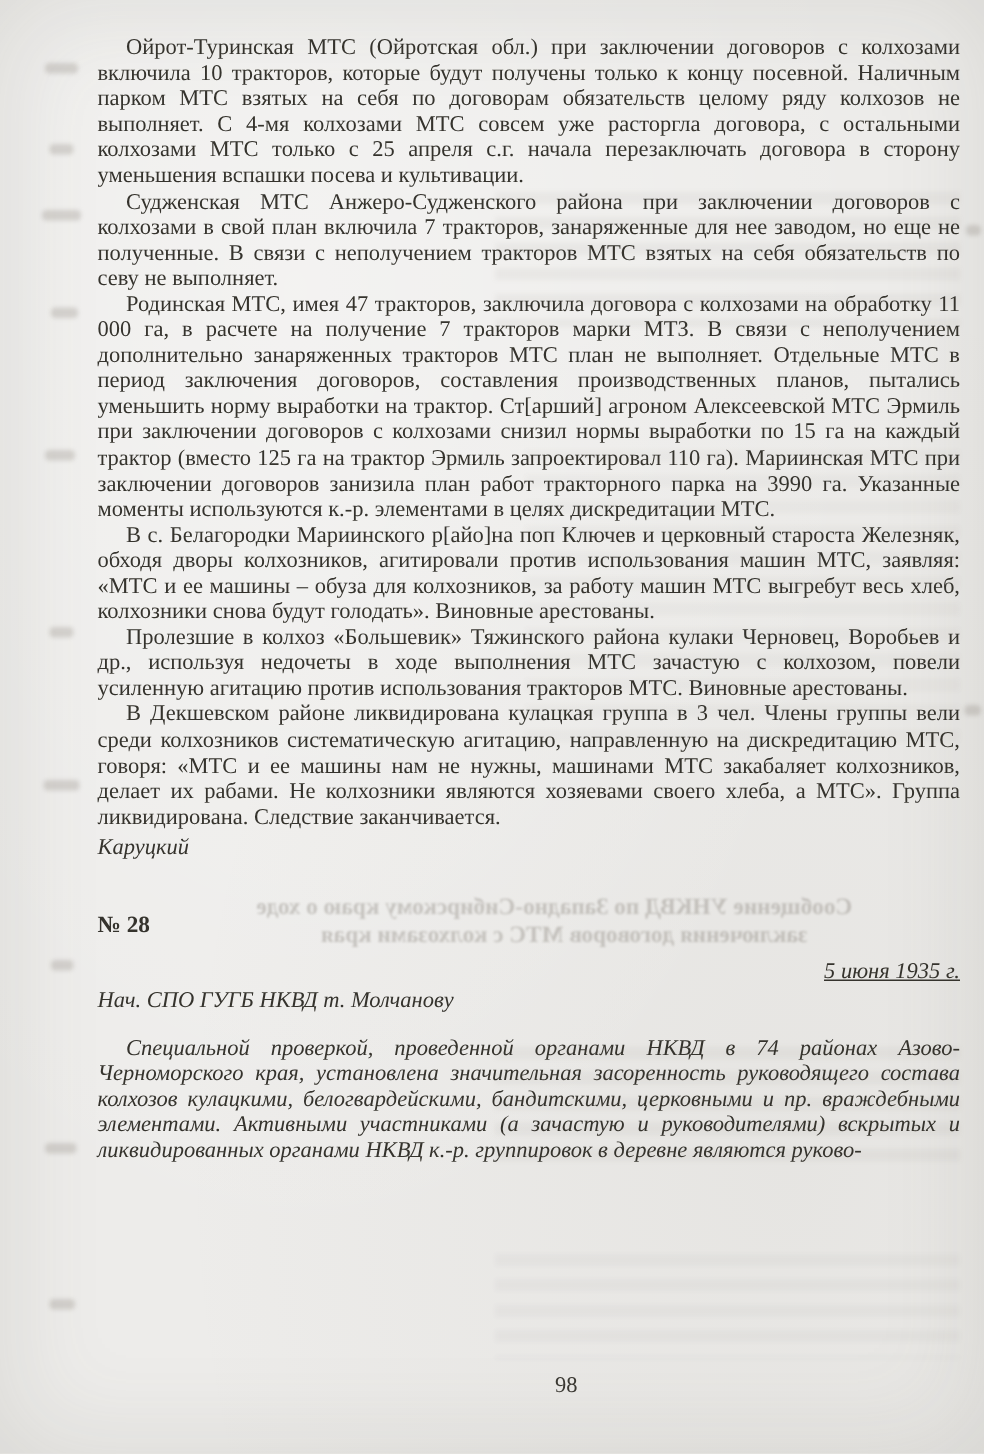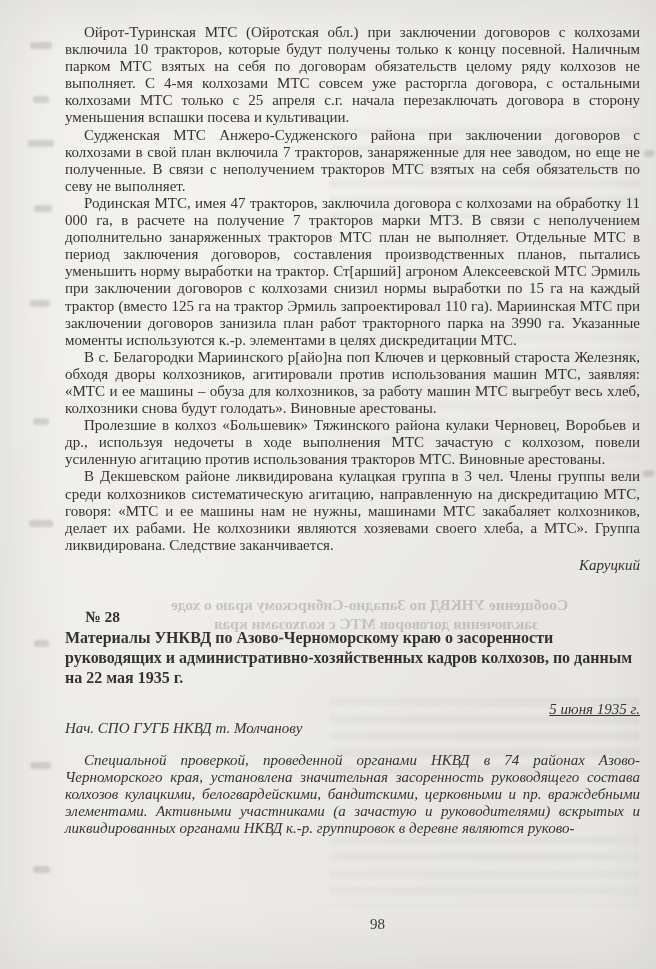--- a/index.html
+++ b/index.html
@@ -67,35 +67,33 @@
     line-height: 17.1px;
     text-align: justify;
     text-indent: 19px;
     color: #35332d;
   }
   .signature {
     margin: 2px 0 0 0;
     font-size: 15px;
     line-height: 18px;
     font-style: italic;
-    text-align: right;
   }
   .citation {
     margin: 11px 0 0 0;
     font-family: "Liberation Sans", sans-serif;
     font-size: 13.5px;
     line-height: 17px;
     color: #3b3933;
   }
   .doc-header { margin-top: 33px; }
   .doc-number {
     font-weight: bold;
     font-size: 15.5px;
     line-height: 20px;
-    margin-left: 20px;
   }
   .doc-title {
     margin: 1px 0 0 0;
     font-weight: bold;
     font-size: 16px;
     line-height: 20px;
   }
   .doc-date {
     margin: 12px 0 0 0;
     font-style: italic;
@@ -150,21 +148,20 @@
     <p class="body-p">Судженская МТС Анжеро-Судженского района при заключении договоров с колхозами в свой план включила 7 тракторов, занаряженные для нее заводом, но еще не полученные. В связи с неполучением тракторов МТС взятых на себя обязательств по севу не выполняет.</p>
     <p class="body-p">Родинская МТС, имея 47 тракторов, заключила договора с колхозами на обработку 11 000 га, в расчете на получение 7 тракторов марки МТЗ. В связи с неполучением дополнительно занаряженных тракторов МТС план не выполняет. Отдельные МТС в период заключения договоров, составления производственных планов, пытались уменьшить норму выработки на трактор. Ст[арший] агроном Алексеевской МТС Эрмиль при заключении договоров с колхозами снизил нормы выработки по 15 га на каждый трактор (вместо 125 га на трактор Эрмиль запроектировал 110 га). Мариинская МТС при заключении договоров занизила план работ тракторного парка на 3990 га. Указанные моменты используются к.-р. элементами в целях дискредитации МТС.</p>
     <p class="body-p">В с. Белагородки Мариинского р[айо]на поп Ключев и церковный староста Железняк, обходя дворы колхозников, агитировали против использования машин МТС, заявляя: «МТС и ее машины – обуза для колхозников, за работу машин МТС выгребут весь хлеб, колхозники снова будут голодать». Виновные арестованы.</p>
     <p class="body-p">Пролезшие в колхоз «Большевик» Тяжинского района кулаки Черновец, Воробьев и др., используя недочеты в ходе выполнения МТС зачастую с колхозом, повели усиленную агитацию против использования тракторов МТС. Виновные арестованы.</p>
     <p class="body-p">В Декшевском районе ликвидирована кулацкая группа в 3 чел. Члены группы вели среди колхозников систематическую агитацию, направленную на дискредитацию МТС, говоря: «МТС и ее машины нам не нужны, машинами МТС закабаляет колхозников, делает их рабами. Не колхозники являются хозяевами своего хлеба, а МТС». Группа ликвидирована. Следствие заканчивается.</p>
 
     <p class="signature">Каруцкий</p>
 
     <div class="doc-header">
       <div class="doc-number">№ 28</div>
-      <h1 class="doc-title">Материалы УНКВД по Азово-Черноморскому краю о засоренности руководящих и административно-хозяйственных кадров колхозов, по данным на 22 мая 1935 г.</h1>
     </div>
 
     <p class="doc-date">5 июня 1935 г.</p>
     <p class="doc-addressee">Нач. СПО ГУГБ НКВД т. Молчанову</p>
     <p class="body-p doc-body">Специальной проверкой, проведенной органами НКВД в 74 районах Азово-Черноморского края, установлена значительная засоренность руководящего состава колхозов кулацкими, белогвардейскими, бандитскими, церковными и пр. враждебными элементами. Активными участниками (а зачастую и руководителями) вскрытых и ликвидированных органами НКВД к.-р. группировок в деревне являются руково-</p>
   </div>
 
   <div class="page-number">98</div>
 </div>
 

